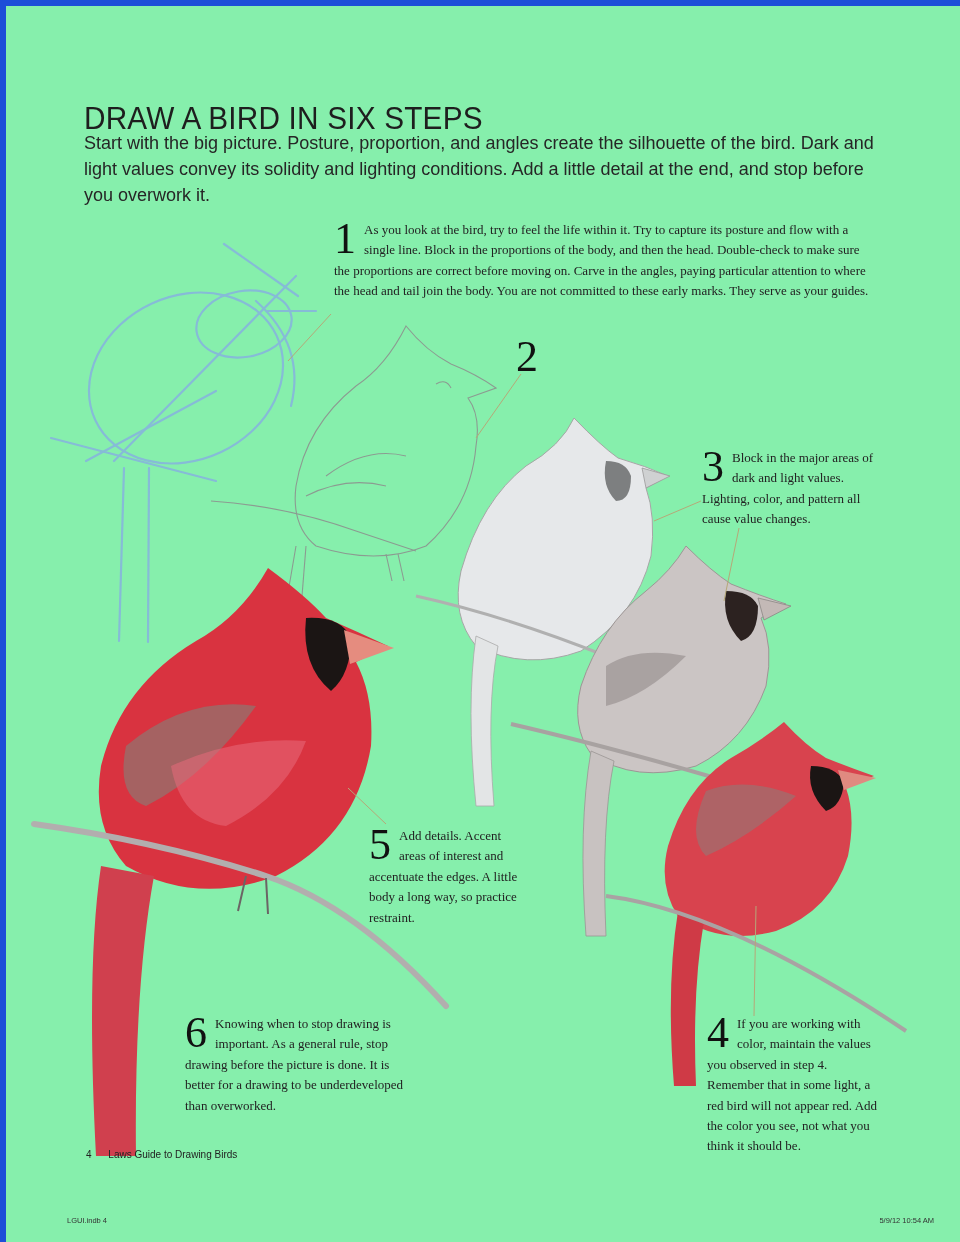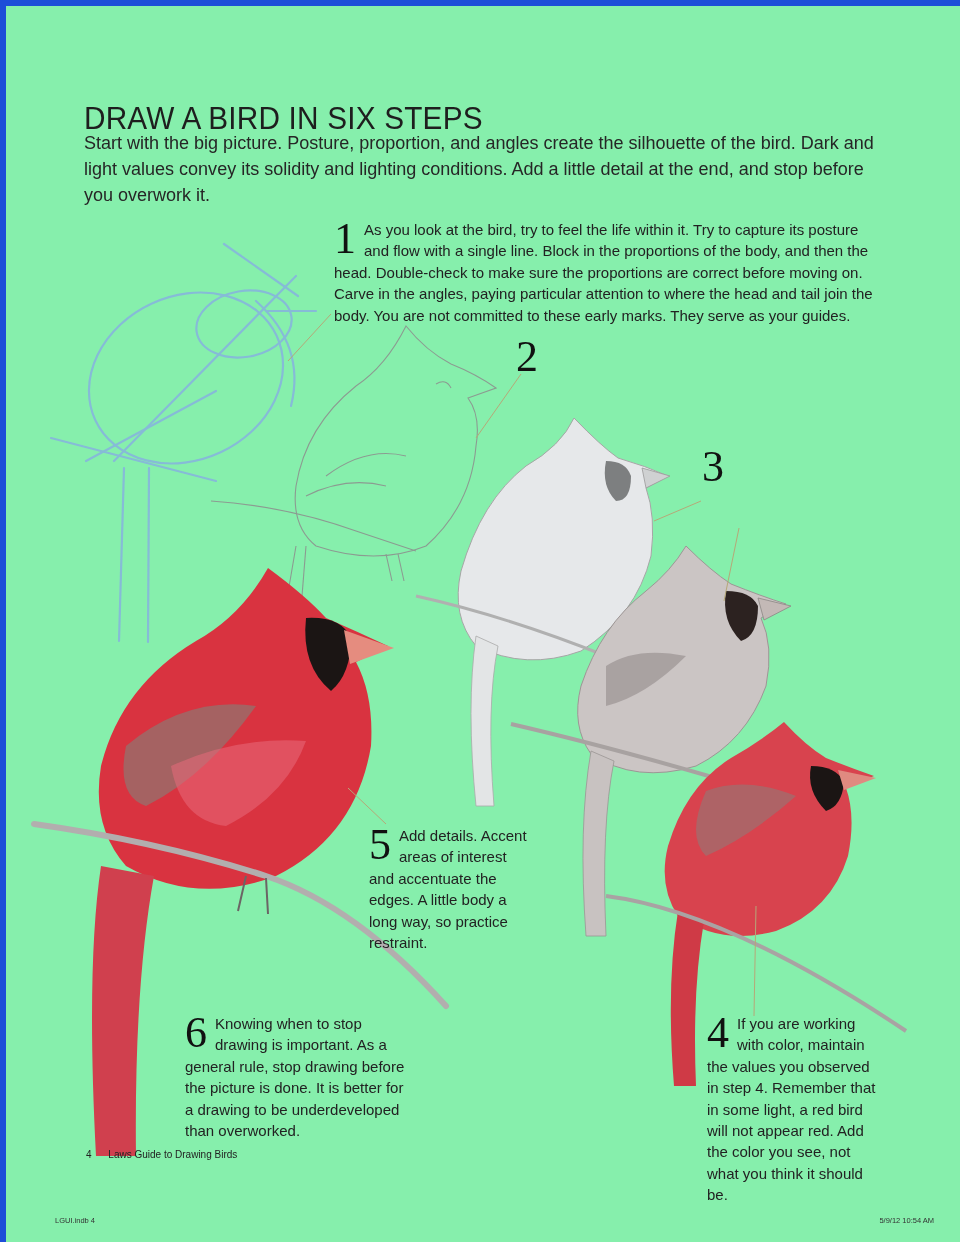--- a/index.html
+++ b/index.html
@@ -2,21 +2,21 @@
 <html><head>
 <meta charset="utf-8">
 <style>
   html, body { margin: 0; padding: 0; background: #ffffff; }
   body { width: 960px; height: 1242px; position: relative; overflow: hidden; }
   .page { position: absolute; left: 0; top: 0; width: 958px; height: 1240px; border: 6px solid #1d4ed8; background: #86efac; }
   .title { position: absolute; left: 78px; top: 74px; font-family: "Liberation Sans", sans-serif; font-size: 31px; letter-spacing: 0.2px; color: #1e1e1e; font-weight: normal; transform: scaleX(0.96); transform-origin: left top; }
   .intro { position: absolute; left: 78px; top: 124px; width: 820px; font-family: "Liberation Sans", sans-serif; font-size: 18.3px; line-height: 26px; color: #262626; transform: scaleX(0.985); transform-origin: left top; }
   .step { position: absolute; font-family: "DejaVu Serif", "Liberation Serif", serif; font-size: 12.2px; line-height: 19.4px; color: #222; }
   .step .num { float: left; font-family: "Liberation Serif", serif; font-size: 44px; line-height: 34px; margin: 2px 8px 0 0; color: #111; }
-  .step .txt { font-family: Liberation Sans, sans-serif; font-size: 15px; }
+  .step .txt { font-family: Liberation Serif, serif; font-size: 13px; }
   .footer-left { position: absolute; left: 80px; top: 1143px; font-family: "Liberation Sans", sans-serif; font-size: 10px; color: #222; }
   .footer-left .pg { margin-right: 14px; }
   .slug { position: absolute; top: 1210px; font-family: "Liberation Sans", sans-serif; font-size: 7.5px; color: #333; }
   .art { position: absolute; left: 0; top: 0; }
 </style>
 </head>
 <body>
 
 <div class="page">
 
@@ -100,20 +100,21 @@
     <span class="num">1</span>
     <span class="txt">As you look at the bird, try to feel the life within it. Try to capture its posture and flow with a single line. Block in the proportions of the body, and then the head. Double-check to make sure the proportions are correct before moving on. Carve in the angles, paying particular attention to where the head and tail join the body. You are not committed to these early marks. They serve as your guides.</span>
   </div>
 
   <div class="step" style="left:510px; top:332px; width:240px;">
     <span class="num">2</span>
   </div>
 
   <div class="step" style="left:696px; top:442px; width:190px;">
     <span class="num">3</span>
+    <span class="txt">Block in the major areas of dark and light values. Lighting, color, and pattern all cause value changes.</span>
   </div>
 
   <div class="step" style="left:701px; top:1008px; width:178px;">
     <span class="num">4</span>
     <span class="txt">If you are working with color, maintain the values you observed in step 4. Remember that in some light, a red bird will not appear red. Add the color you see, not what you think it should be.</span>
   </div>
 
   <div class="step" style="left:363px; top:820px; width:160px;">
     <span class="num">5</span>
     <span class="txt">Add details. Accent areas of interest and accentuate the edges. A little body a long way, so practice restraint.</span>
@@ -122,15 +123,15 @@
   <div class="step" style="left:179px; top:1008px; width:225px;">
     <span class="num">6</span>
     <span class="txt">Knowing when to stop drawing is important. As a general rule, stop drawing before the picture is done. It is better for a drawing to be underdeveloped than overworked.</span>
   </div>
 
   <div class="footer-left">
     <span class="pg">4</span>
     <span>Laws Guide to Drawing Birds</span>
   </div>
 
-  <div class="slug" style="left:26px;padding-left:23px;">LGUI.indb   4</div>
+  <div class="slug" style="left:38px;padding-left:23px;">LGUI.indb   4</div>
   <div class="slug" style="right:30px;">5/9/12   10:54 AM</div>
 </div>
 
 </body></html>

